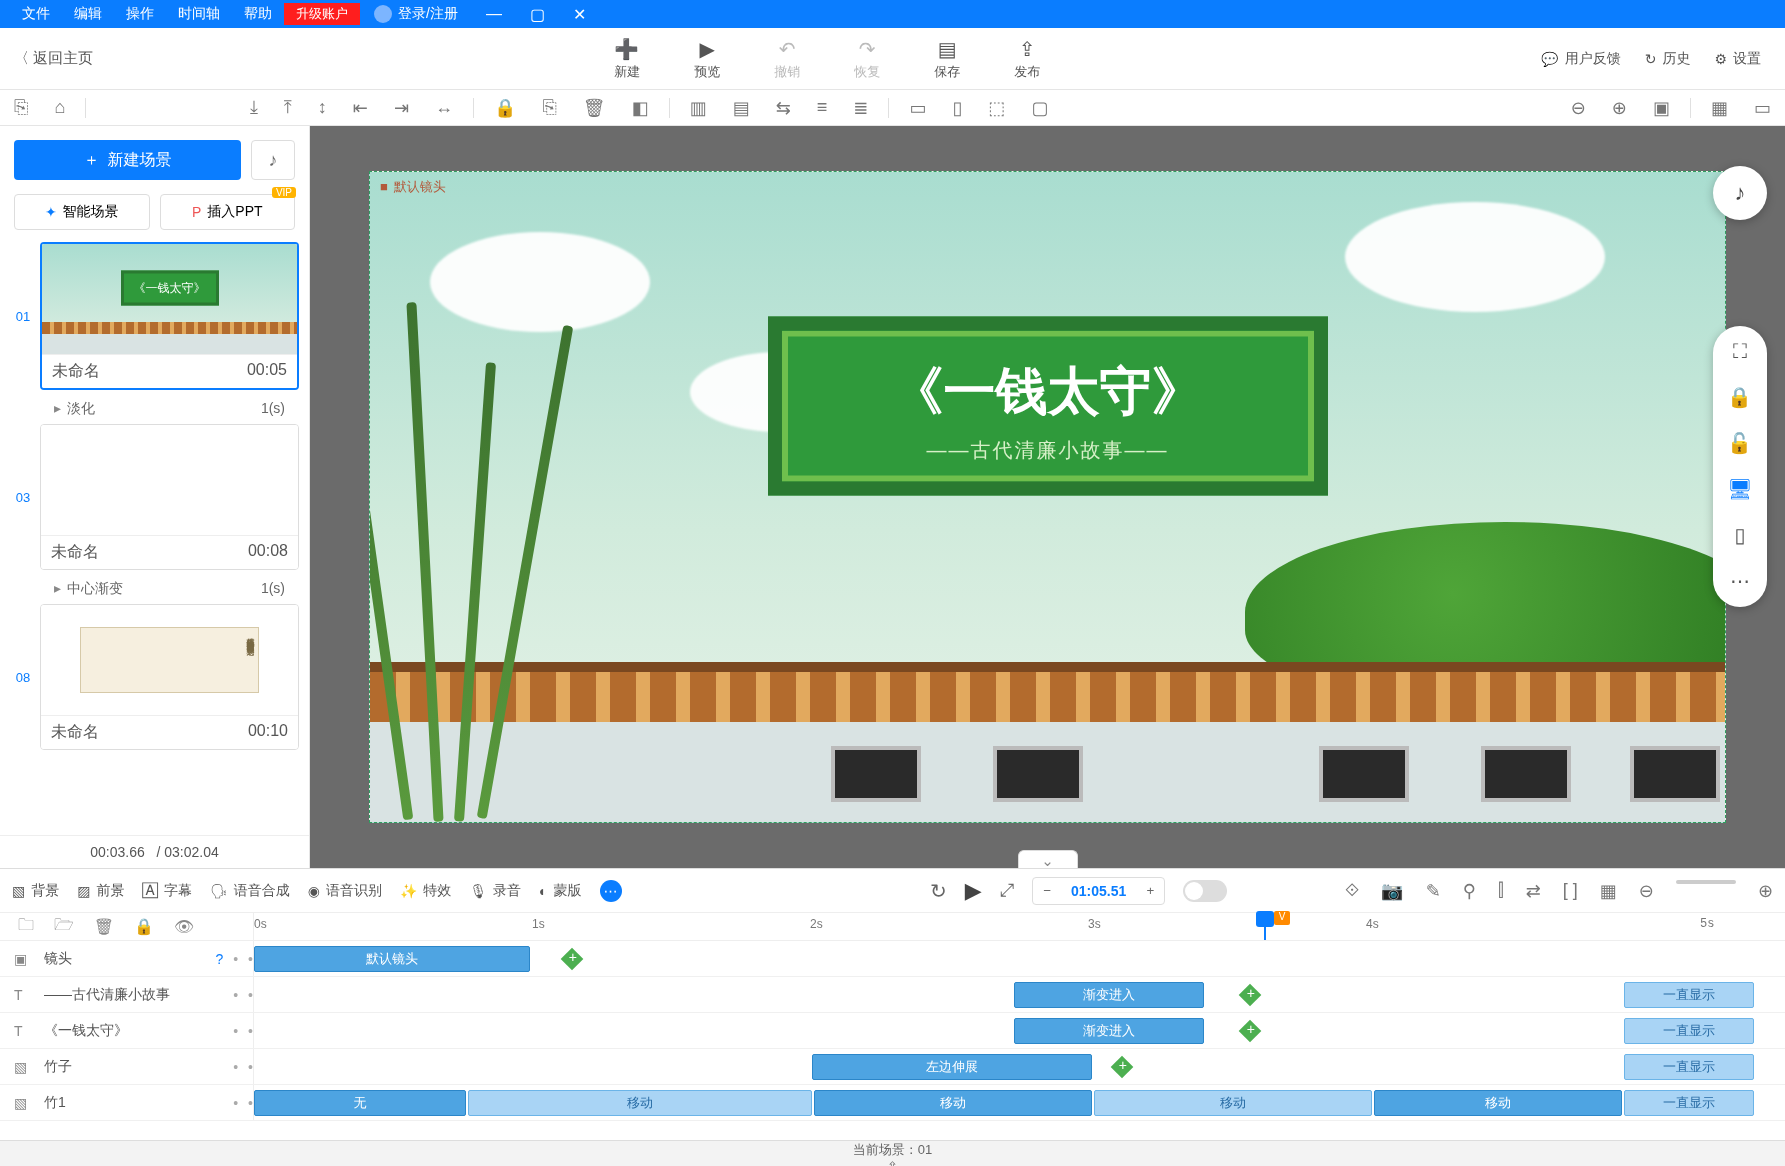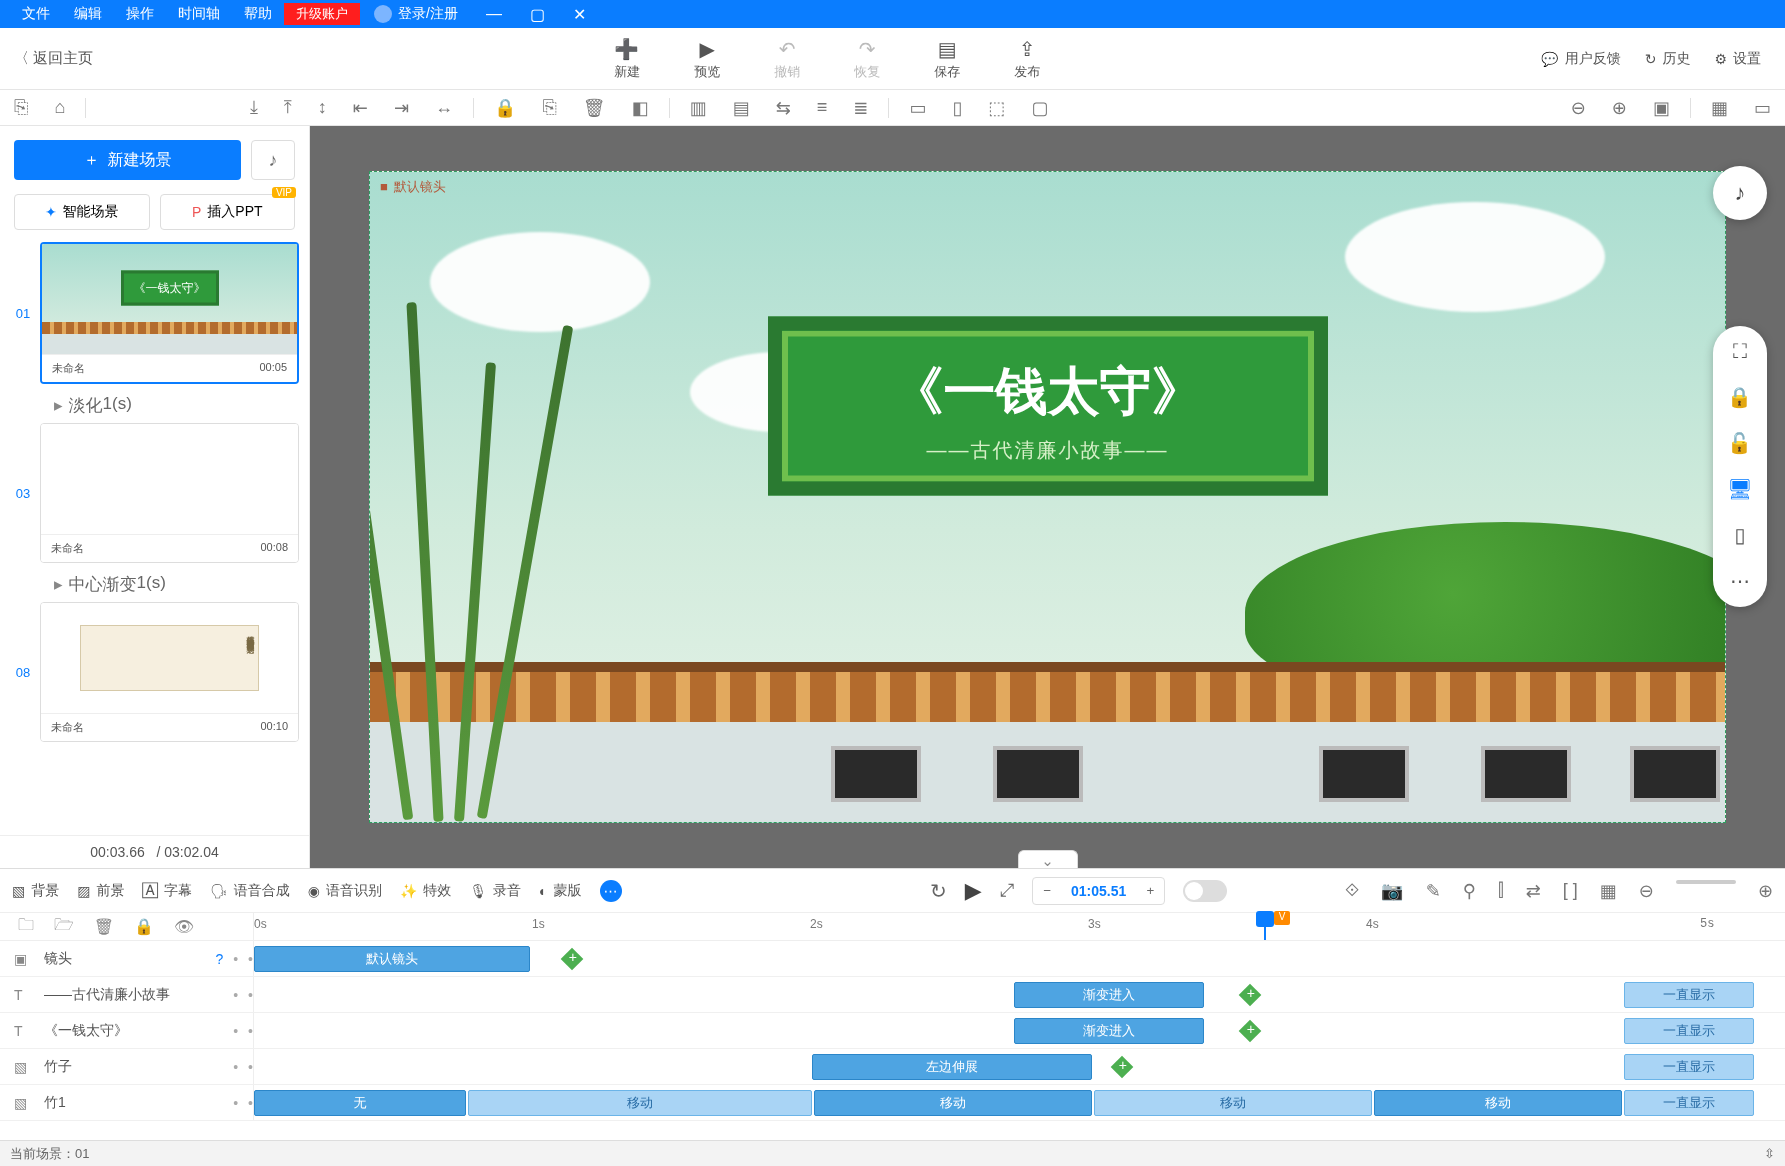--- a/index.html
+++ b/index.html
@@ -40,22 +40,22 @@
 .soundbtn { width:44px; height:40px; border:1px solid #ddd; border-radius:4px; background:#fff; display:flex; align-items:center; justify-content:center; font-size:18px; color:#666; }
 .lp-sub { padding:0 14px 12px; display:flex; gap:10px; }
 .subbtn { flex:1; height:36px; border:1px solid #ddd; border-radius:4px; background:#fff; font-size:14px; display:flex; align-items:center; justify-content:center; gap:6px; position:relative; }
 .vipbadge { position:absolute; right:-2px; top:-8px; background:#ffb300; color:#fff; font-size:10px; padding:0 4px; border-radius:3px; }
 .scenes { flex:1; overflow-y:auto; padding:0 10px 0 6px; }
 .scene { display:flex; margin-bottom:4px; }
 .sidx { width:34px; display:flex; align-items:center; justify-content:center; color:#0a7dff; font-size:13px; }
 .scard { flex:1; border:1px solid #ddd; border-radius:4px; overflow:hidden; }
 .scard.sel { border:2px solid #0a7dff; }
 .thumb { height:110px; background:#eef3ed; position:relative; }
-.smeta { display:flex; justify-content:space-between; padding:6px 10px; font-size:11px; color:#555; border-top:1px solid #eee; background:#fff; }
-.trans { display:flex; justify-content:flex-start; padding:6px 14px 6px 48px; font-size:17px; color:#666; }
+.smeta { display:flex; justify-content:space-between; padding:6px 10px; font-size:16px; color:#555; border-top:1px solid #eee; background:#fff; }
+.trans { display:flex; justify-content:space-between; padding:6px 14px 6px 48px; font-size:14px; color:#666; }
 .trans .pico { margin-right:6px; color:#888; }
 .timerow { text-align:center; padding:8px; font-size:14px; color:#555; border-top:1px solid #eee; }
 
 
 .canvaswrap { flex:1; background:#6b6b6b; position:relative; overflow:hidden; display:flex; align-items:center; justify-content:center; }
 .stage { width:92%; height:88%; background:linear-gradient(#a9ddd0,#d1ebdc 55%,#e8f3e9); position:relative; overflow:hidden; border:1px dashed #2e9e5f; }
 .camlabel { position:absolute; left:10px; top:6px; color:#b35a3c; font-size:13px; display:flex; align-items:center; gap:6px; }
 .cloud { position:absolute; background:#fff; border-radius:50%; filter:blur(1px); opacity:.95; }
 .board { position:absolute; left:50%; top:36%; transform:translate(-50%,-50%); width:560px; background:#2f9a3b; border:14px solid #2a7a31; box-shadow:inset 0 0 0 6px #6fbf4d; padding:26px 20px 18px; text-align:center; }
 .board h1 { color:#fff; font-size:52px; font-weight:700; font-family:"SimSun",serif; }
@@ -94,21 +94,21 @@
 .tracks { flex:1; overflow:hidden; position:relative; }
 .track { height:36px; border-bottom:1px solid #f0f0f0; display:flex; }
 .track .lcol { width:254px; border-right:1px solid #eee; display:flex; align-items:center; padding-left:14px; gap:10px; font-size:14px; color:#555; }
 .track .lcol .tico { width:20px; color:#888; }
 .track .lane { flex:1; position:relative; }
 .clip { position:absolute; top:5px; height:26px; background:#4ea4e2; border:1px solid #2b86c9; color:#fff; font-size:13px; display:flex; align-items:center; justify-content:center; border-radius:2px; }
 .clip.light { background:#a9d4f5; border-color:#6bb4e8; color:#2a6da6; }
 .diamond { position:absolute; top:10px; width:16px; height:16px; background:#4caf50; transform:rotate(45deg); }
 .diamond.plus::after { content:"+"; position:absolute; transform:rotate(-45deg); left:3px; top:-2px; color:#fff; font-size:14px; }
 
-.footer { height:26px; background:#f3f3f3; border-top:1px solid #ddd; display:flex; align-items:center; padding:0 10px; font-size:13px; color:#666; justify-content:space-between; }
+.footer { height:26px; background:#f3f3f3; border-top:1px solid #ddd; display:flex; align-items:center; padding:0 10px; font-size:13px; color:#666; justify-content:space-between;flex-direction:column; }
 
 
 .mini { position:relative; width:100%; height:100%; background:linear-gradient(#a9ddd0,#e0efe3); overflow:hidden; }
 .mini .mb { position:absolute; left:50%; top:40%; transform:translate(-50%,-50%); background:#2f9a3b; color:#fff; font-size:12px; padding:6px 10px; border:3px solid #2a7a31; }
 .mini .mr { position:absolute; left:0; right:0; bottom:18px; height:14px; background:repeating-linear-gradient(90deg,#b36b2d 0 8px,#e2a95e 8px 12px); }
 .mini .mw { position:absolute; left:0; right:0; bottom:0; height:20px; background:#d9e3e3; }
 .mini3 { background:#fff; display:flex; align-items:center; justify-content:center; }
 .mini3 .paper { width:70%; height:60%; background:#f6efdf; border:1px solid #d6c9a8; font-size:8px; color:#7a6a45; padding:4px; line-height:1.2; writing-mode:vertical-rl; }
 </style>
 </head>

